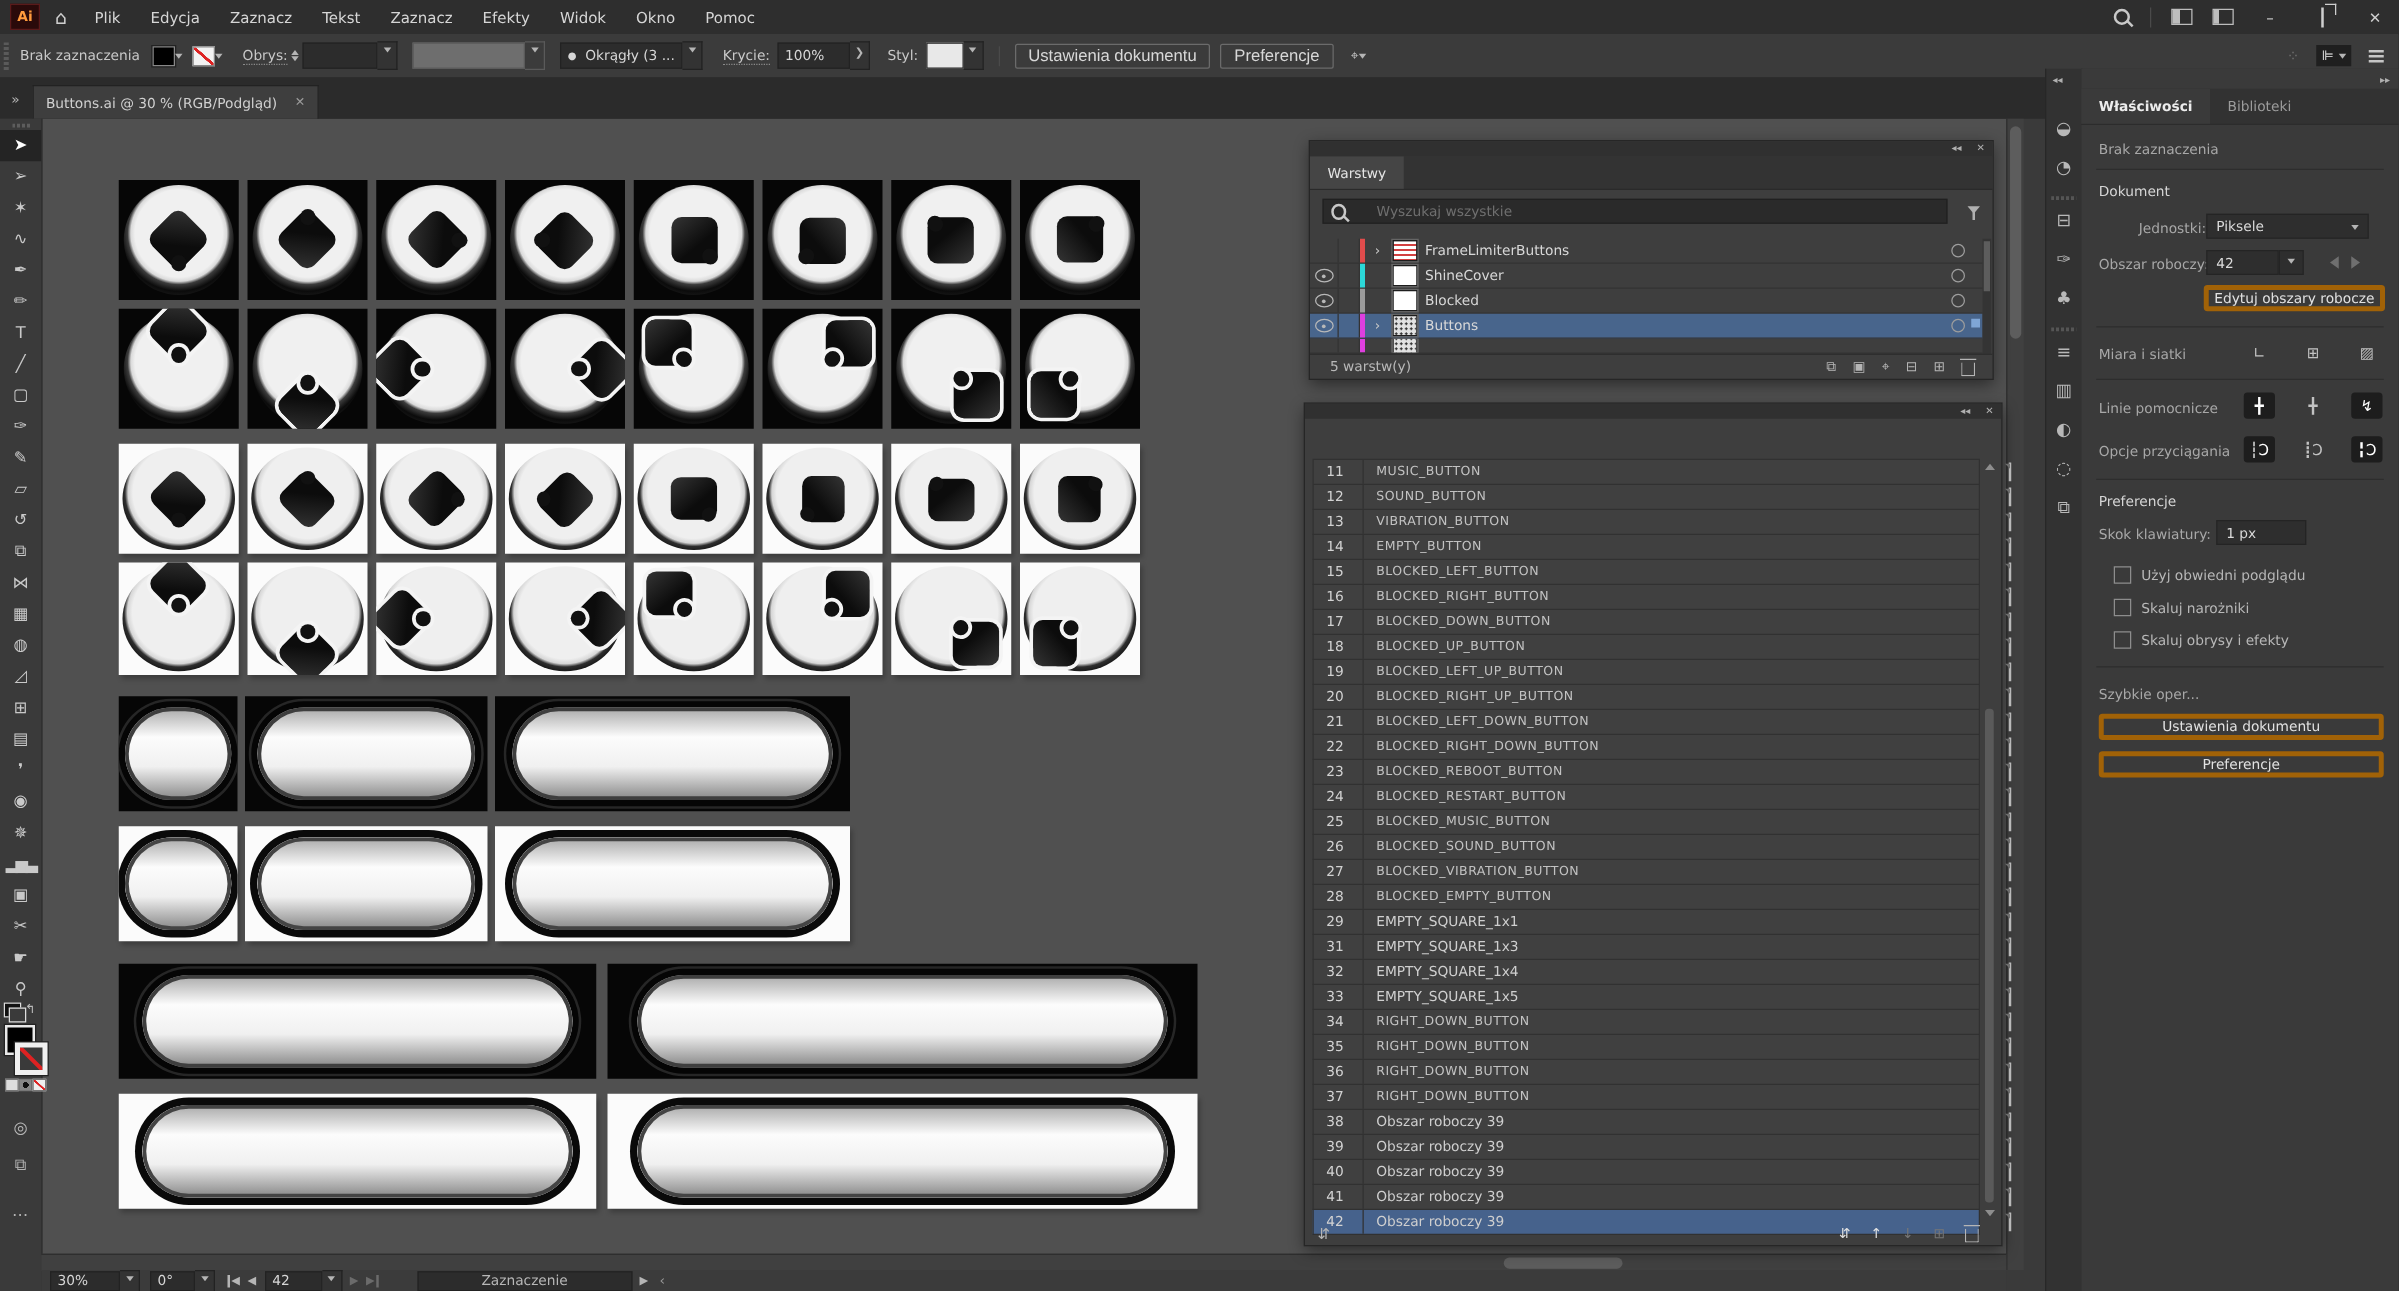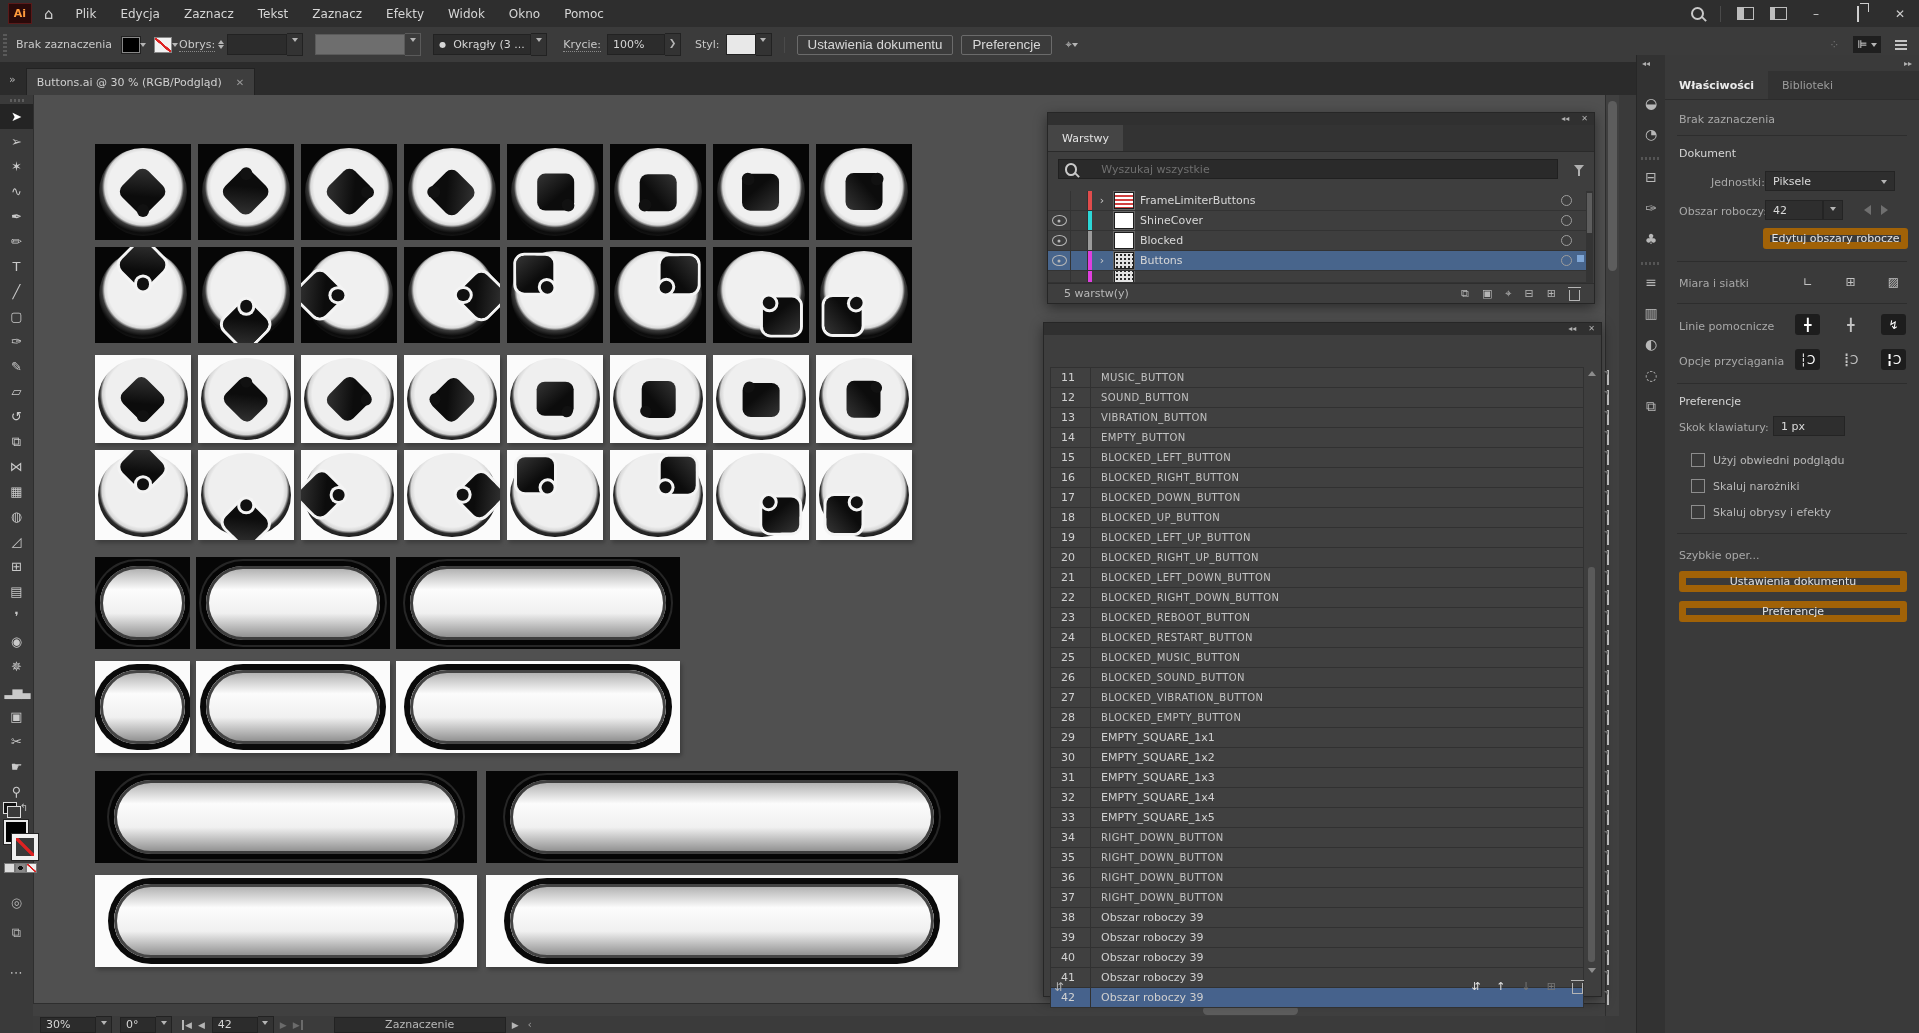--- a/index.html
+++ b/index.html
@@ -177,21 +177,21 @@
   #props{position:absolute;left:28px;top:0;width:255px;height:100%;background:#3a3a3a;}
   #props .expand{position:absolute;right:8px;top:4px;color:#b0b0b0;font-size:8px;}
   #prop-tabs{position:absolute;left:0;top:16px;width:100%;height:28px;display:flex;background:#323232;border-bottom:1px solid #2c2c2c;}
   #prop-tabs .ptab.active{background:#3a3a3a;color:#ececec;font-weight:bold;}
   .plabel{position:absolute;color:#a8a8a8;}
   .psec{position:absolute;color:#d6d6d6;}
   .pdiv{position:absolute;left:12px;width:230px;height:1px;background:#2d2d2d;}
   .pwell{position:absolute;background:#2e2e2e;border:1px solid #242424;height:20px;display:flex;align-items:center;
          padding:0 7px;color:#dadada;box-sizing:border-box;}
   .pwell .car{margin-left:auto;}
-  .pbtnw{position:absolute;border:7px solid #a16207;border-radius:3px;height:21px;display:flex;align-items:center;
+  .pbtnw{position:absolute;border:4px solid #a16207;border-radius:3px;height:21px;display:flex;align-items:center;
          justify-content:center;color:#e2e2e2;box-sizing:border-box;}
   .icon-btn{width:25px;height:21px;display:flex;align-items:center;justify-content:center;border-radius:3px;
             color:#c2c2c2;font-size:12px;}
   .icon-btn.pressed{background:#1d1d1d;color:#fff;}
   .icon-row{position:absolute;display:flex;gap:18px;}
   .navarr{width:0;height:0;border:5px solid transparent;}
   .navarr.l{border-right:7px solid #6f6f6f;}
   .navarr.r{border-left:7px solid #6f6f6f;}
   .pcheck{position:absolute;display:flex;align-items:center;gap:8px;color:#b8b8b8;}
   .pcheck .box{width:12px;height:12px;border:1px solid #8d8d8d;background:transparent;}
@@ -226,21 +226,21 @@
     </div>
   </div>
 
   <div id="controlbar">
     <div class="gripdots"></div>
     <span style="margin-left:9px;color:#c9c9c9;">Brak zaznaczenia</span>
     <div style="margin-left:10px" id="fill-swatch"></div>
     <div class="car"></div>
     <div style="margin-left:8px" id="stroke-swatch"></div>
     <div class="car"></div>
-    <span style="margin-left:1px" class="dotted-label">Obrys:</span>
+    <span style="margin-left:16px" class="dotted-label">Obrys:</span>
     <div class="stepper">
         <i class="up"></i>
         <i class="dn"></i>
       </div>
     <div class="well" style="width:48px"></div>
     <div class="carbox">
         <div class="car"></div>
       </div>
     <div style="margin-left:12px;width:88px;height:19px;background:#6e6e6e;border:1px solid #5a5a5a;"></div>
     <div class="carbox" style="background:transparent;border-color:#5a5a5a">
@@ -851,25 +851,20 @@
           <span class="apage-col"><span class="apage"></span></span>
         </div>
         <div class="arow">
           <span class="anum">28</span>
           <span class="aname caps">BLOCKED_EMPTY_BUTTON</span>
           <span class="apage-col"><span class="apage"></span></span>
         </div>
         <div class="arow">
           <span class="anum">29</span>
           <span class="aname">EMPTY_SQUARE_1x1</span>
-          <span class="apage-col"><span class="apage"></span></span>
-        </div>
-        <div class="arow">
-          <span class="anum">30</span>
-          <span class="aname">EMPTY_SQUARE_1x2</span>
           <span class="apage-col"><span class="apage"></span></span>
         </div>
         <div class="arow">
           <span class="anum">31</span>
           <span class="aname">EMPTY_SQUARE_1x3</span>
           <span class="apage-col"><span class="apage"></span></span>
         </div>
         <div class="arow">
           <span class="anum">32</span>
           <span class="aname">EMPTY_SQUARE_1x4</span>

